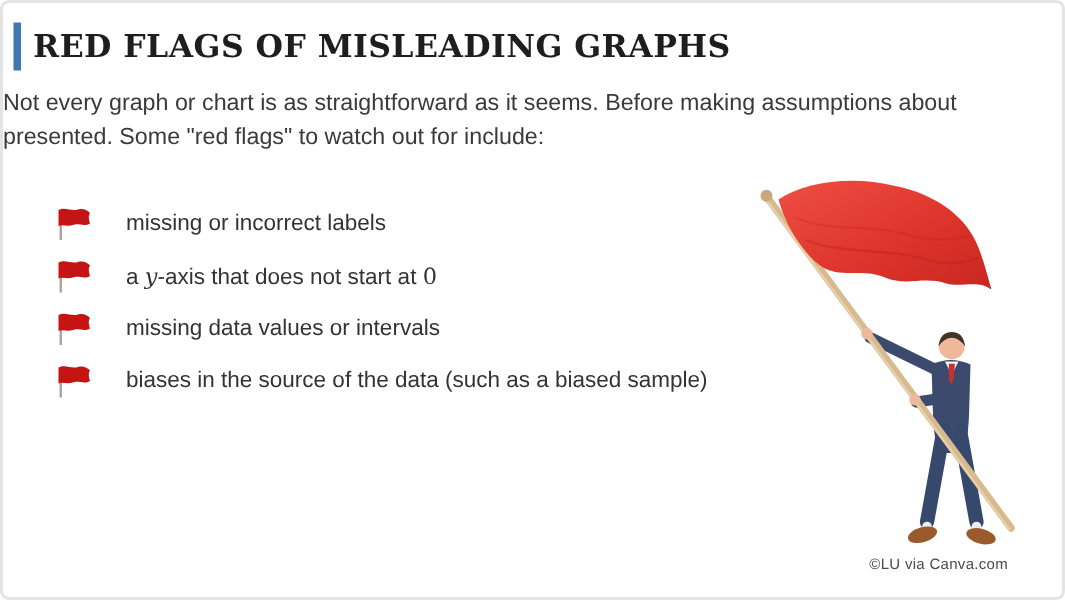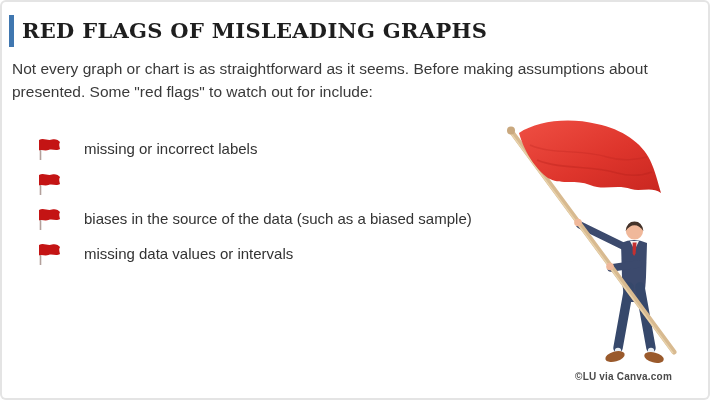--- a/index.html
+++ b/index.html
@@ -24,21 +24,21 @@
     font-family:"DejaVu Serif", serif;
     font-weight:700;
     font-size:21px;
     line-height:36px;
     letter-spacing:0.3px;
     color:#1e1e1e;
     white-space:nowrap;
   }
   
   .intro{
-    position:absolute;left:12px;top:57px;
+    position:absolute;left:2px;top:57px;
     margin:0;
     font-size:15.5px;
     line-height:23.2px;
     color:#3a3a3a;
   }
   .intro .line{display:block;white-space:nowrap;}
   
   .flag-list{
     position:absolute;left:37px;top:131px;
     margin:0;padding:0;list-style:none;
@@ -71,21 +71,20 @@
   .illustration{
     position:absolute;left:492px;top:115px;
     width:200px;height:255px;
   }
   
   .attribution{
     position:absolute;right:38px;top:371px;
     font-size:10px;
     color:#4a4a4a;
     letter-spacing:0.2px;
-    font-weight:bold;
   }
 </style>
 </head>
 <body>
 
 <div class="slide">
 
   <div class="accent-bar"></div>
   <h1 class="page-title">RED FLAGS OF MISLEADING GRAPHS</h1>
 
@@ -106,40 +105,41 @@
       <span class="flag-text">missing or incorrect labels</span>
     </li>
 
     <li class="flag-item">
       <span class="flag-icon">
         <svg viewBox="0 0 25 24" width="25" height="24">
           <line x1="3.5" y1="3" x2="3.5" y2="23" stroke="#b3a09b" stroke-width="1.6"></line>
           <path d="M2 3 C 6.5 0.6, 10.5 4, 15 2.6 C 18.5 1.6, 21.5 3.2, 23 5 C 21.5 7.5, 22.5 9.5, 23 12 C 19 14.5, 15.5 11.5, 11.5 13 C 8 14.3, 4.5 12.2, 2 13.6 Z" fill="#c41414"></path>
         </svg>
       </span>
+      <span class="flag-text"><span>a </span><span class="math-var">y</span><span>-axis that does not start at </span><span class="math-num">0</span></span>
+    </li>
+
+    <li class="flag-item">
+      <span class="flag-icon">
+        <svg viewBox="0 0 25 24" width="25" height="24">
+          <line x1="3.5" y1="3" x2="3.5" y2="23" stroke="#b3a09b" stroke-width="1.6"></line>
+          <path d="M2 3 C 6.5 0.6, 10.5 4, 15 2.6 C 18.5 1.6, 21.5 3.2, 23 5 C 21.5 7.5, 22.5 9.5, 23 12 C 19 14.5, 15.5 11.5, 11.5 13 C 8 14.3, 4.5 12.2, 2 13.6 Z" fill="#c41414"></path>
+        </svg>
+      </span>
+      <span class="flag-text">missing data values or intervals</span>
     </li>
 
     <li class="flag-item">
       <span class="flag-icon">
         <svg viewBox="0 0 25 24" width="25" height="24">
           <line x1="3.5" y1="3" x2="3.5" y2="23" stroke="#b3a09b" stroke-width="1.6"></line>
           <path d="M2 3 C 6.5 0.6, 10.5 4, 15 2.6 C 18.5 1.6, 21.5 3.2, 23 5 C 21.5 7.5, 22.5 9.5, 23 12 C 19 14.5, 15.5 11.5, 11.5 13 C 8 14.3, 4.5 12.2, 2 13.6 Z" fill="#c41414"></path>
         </svg>
       </span>
       <span class="flag-text">biases in the source of the data (such as a biased sample)</span>
-    </li>
-
-    <li class="flag-item">
-      <span class="flag-icon">
-        <svg viewBox="0 0 25 24" width="25" height="24">
-          <line x1="3.5" y1="3" x2="3.5" y2="23" stroke="#b3a09b" stroke-width="1.6"></line>
-          <path d="M2 3 C 6.5 0.6, 10.5 4, 15 2.6 C 18.5 1.6, 21.5 3.2, 23 5 C 21.5 7.5, 22.5 9.5, 23 12 C 19 14.5, 15.5 11.5, 11.5 13 C 8 14.3, 4.5 12.2, 2 13.6 Z" fill="#c41414"></path>
-        </svg>
-      </span>
-      <span class="flag-text">missing data values or intervals</span>
     </li>
 
   </ul>
 
   <div class="illustration">
     <svg viewBox="0 0 200 255" width="200" height="255">
       <defs>
         <linearGradient id="flagGrad" x1="0" y1="0" x2="1" y2="1">
           <stop offset="0" stop-color="#ef4f43"></stop>
           <stop offset="0.55" stop-color="#de352c"></stop>

